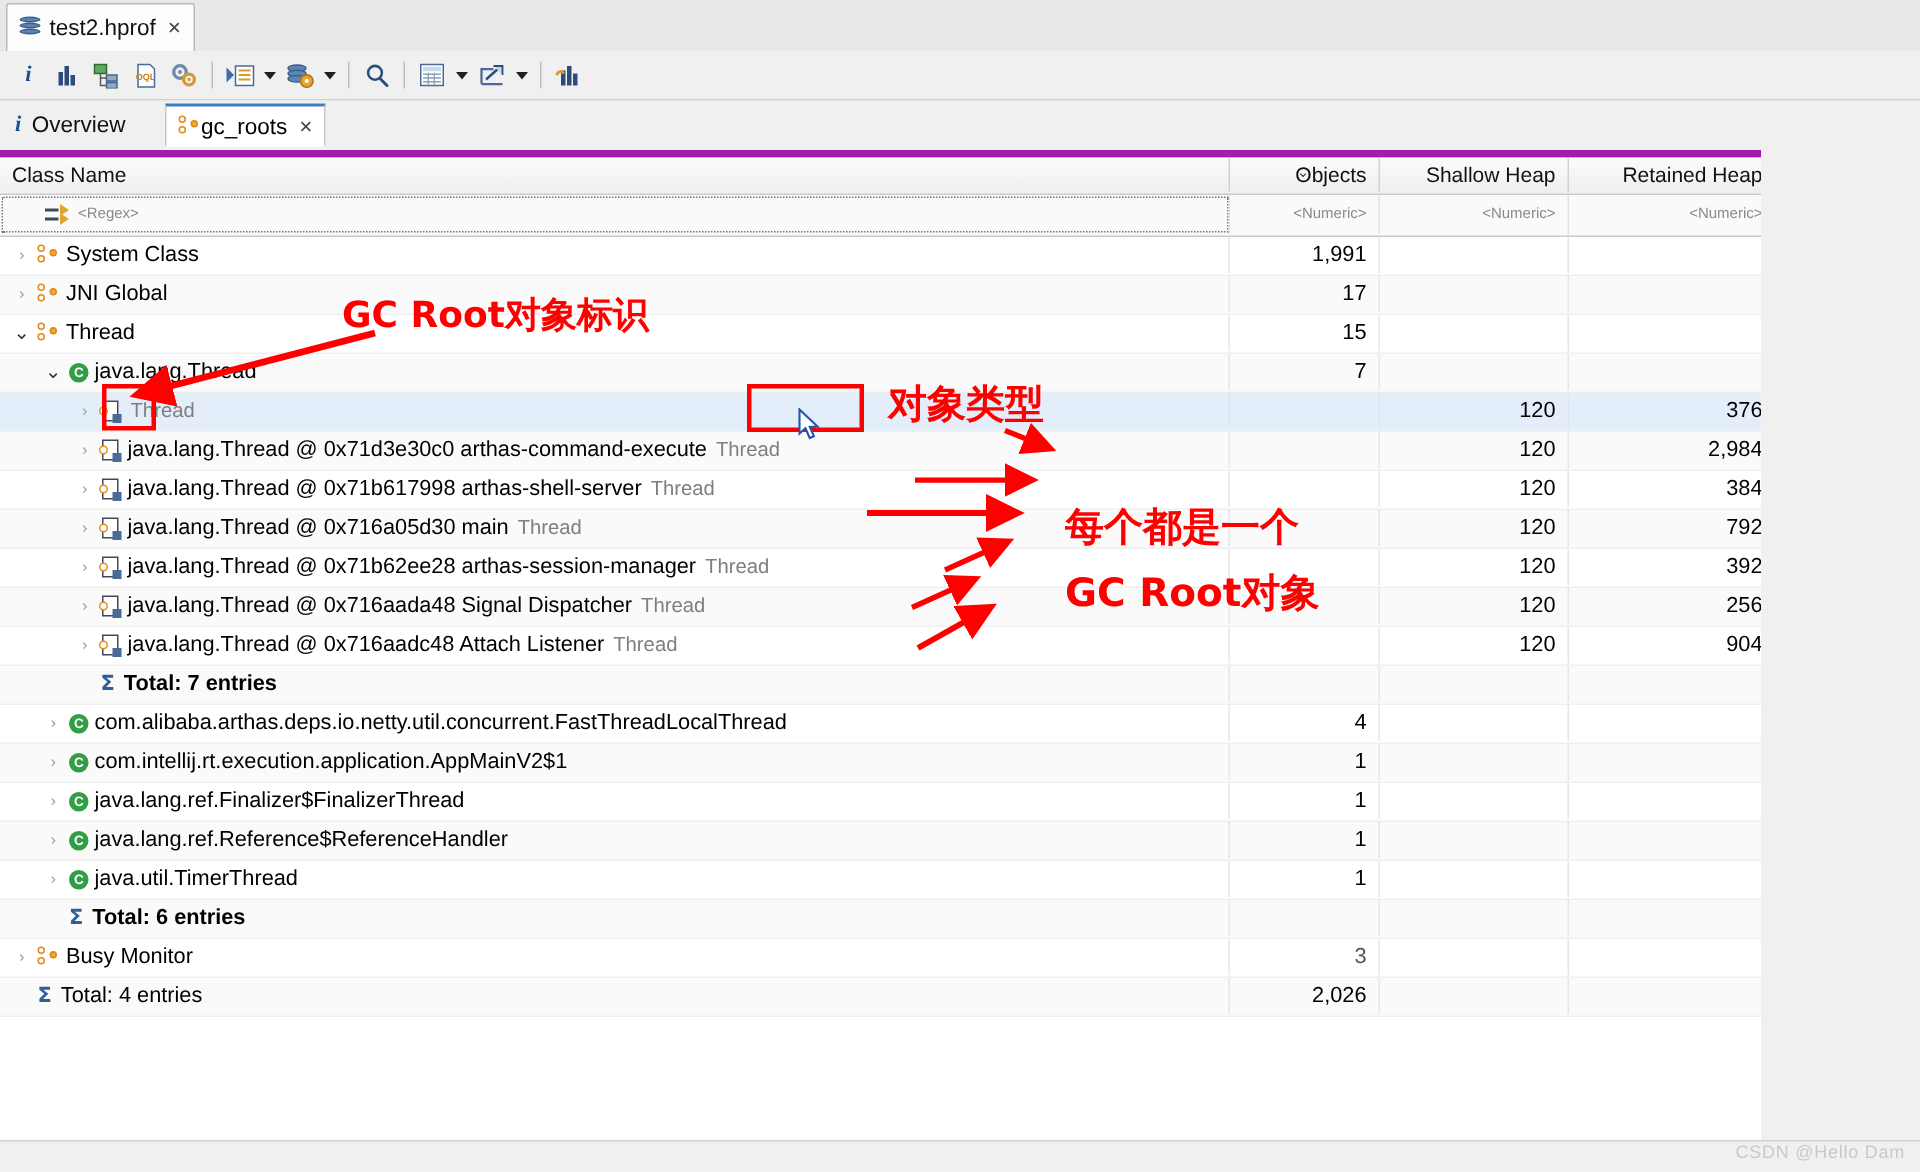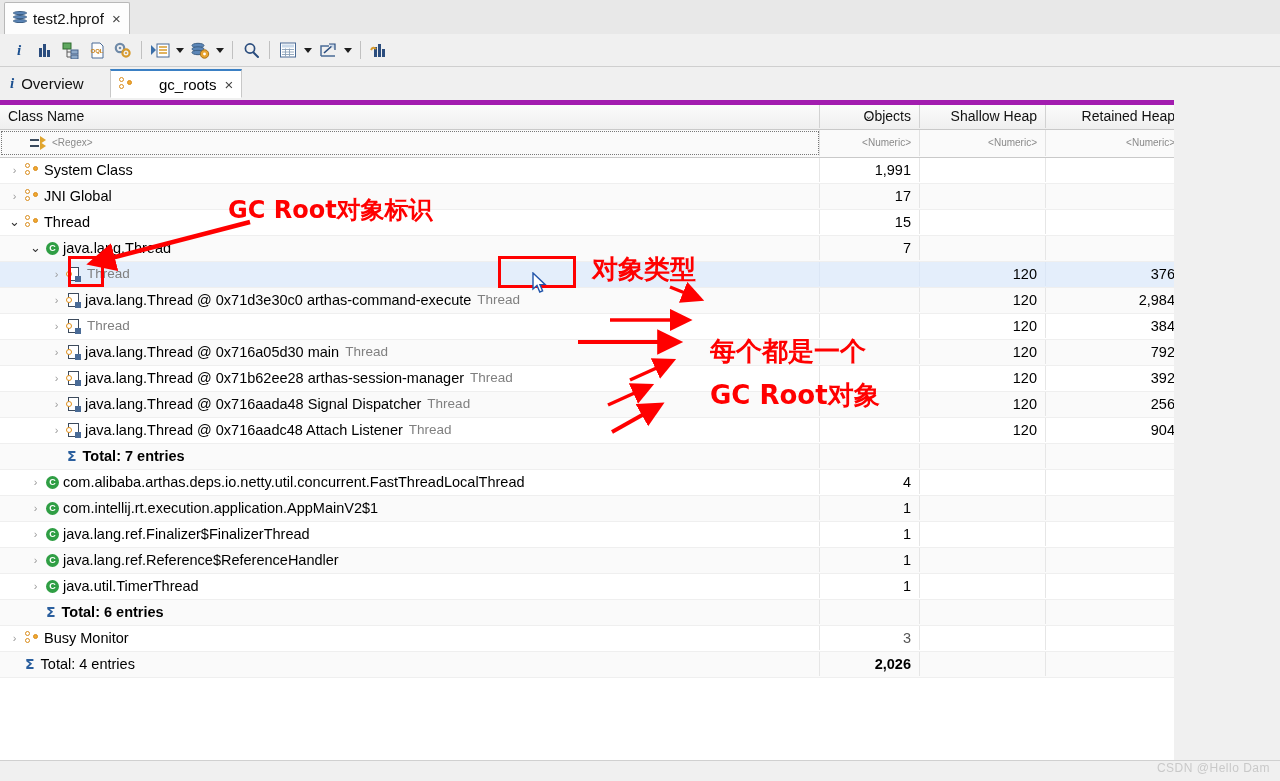--- a/index.html
+++ b/index.html
@@ -280,21 +280,21 @@
     <div class="vtab inactive">
       <span class="info-i">i</span>
       <span style="margin-left:7px">Overview</span>
     </div>
     <div class="vtab active">
       <span class="gcroot-icon">
           <s></s>
           <s></s>
           <s></s>
         </span>
-      <span style="margin-left:25px">gc_roots</span>
+      <span style="margin-left:0">gc_roots</span>
       <span class="x">×</span>
     </div>
   </div>
 
   <div class="table">
 
     <div class="thead">
       <div class="th left" style="left:0;width:820px;">Class Name</div>
       <div class="th right" style="left:820px;width:100px;">
         <span class="sort-mark">⌄</span>
@@ -411,20 +411,21 @@
           <div class="cell" style="left: 1184px; width: 96px;"></div>
         </div>
         <div class="row">
           <div class="cell name" style="left: 0px; width: 820px; padding-left: 50px;">
             <span class="twisty">›</span>
             <span class="obj-icon" style="margin-left: 4px;">
               <span class="pg"></span>
               <span class="cor"></span>
               <span class="dot"></span>
             </span>
+            <span class="lbl">java.lang.Thread @ 0x71b617998  arthas-shell-server</span>
             <span class="grey" style="margin-left: 6px; font-size: 13.5px;">Thread</span>
           </div>
           <div class="cell num" style="left: 820px; width: 100px;"></div>
           <div class="cell num" style="left: 920px; width: 126px;">120</div>
           <div class="cell num" style="left: 1046px; width: 138px;">384</div>
           <div class="cell" style="left: 1184px; width: 96px;"></div>
         </div>
         <div class="row alt">
           <div class="cell name" style="left: 0px; width: 820px; padding-left: 50px;">
             <span class="twisty">›</span>
@@ -580,21 +581,21 @@
           <div class="cell num" style="left: 920px; width: 126px;"></div>
           <div class="cell num" style="left: 1046px; width: 138px;"></div>
           <div class="cell" style="left: 1184px; width: 96px;"></div>
         </div>
         <div class="row alt">
           <div class="cell name" style="left: 0px; width: 820px; padding-left: 8px;">
             <span class="twisty"></span>
             <span class="sigma" style="margin-left: 4px;">Σ</span>
             <span class="lbl" style="font-weight: normal; margin-left: 1px;">Total: 4 entries</span>
           </div>
-          <div class="cell num" style="left: 820px; width: 100px; font-weight: bold;">2,026</div>
+          <div class="cell num" style="left: 820px; width: 100px; font-weight: normal;">2,026</div>
           <div class="cell num" style="left: 920px; width: 126px; font-weight: bold;"></div>
           <div class="cell num" style="left: 1046px; width: 138px; font-weight: bold;"></div>
           <div class="cell" style="left: 1184px; width: 96px;"></div>
         </div>
       </div>
   </div>
 
   <svg class="arrows">
     <defs>
       <marker id="ah" markerWidth="7" markerHeight="7" refX="5.2" refY="3.2" orient="auto">

